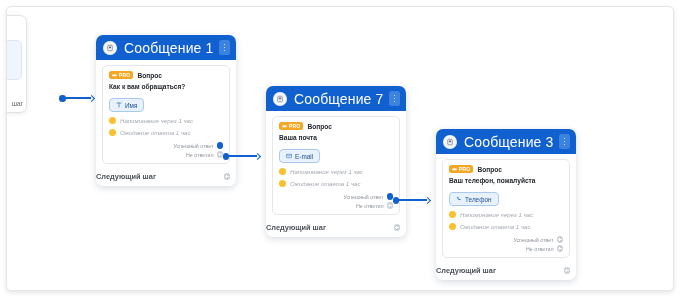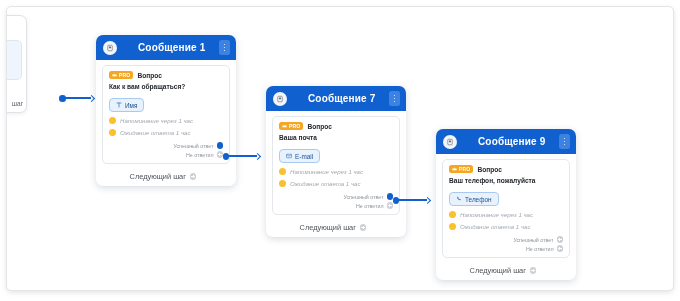--- a/index.html
+++ b/index.html
@@ -82,23 +82,23 @@
     height: 14px;
     border-radius: 50%;
     background: #f2f5f9;
     display: flex;
     align-items: center;
     justify-content: center;
     flex: none;
   }
   .hdr-title {
     color: #ffffff;
-    font-size: 10px;
-    font-weight: bold;
-    margin-left: 21px;
+    font-size: 14px;
+    font-weight: normal;
+    margin-left: 7px;
     letter-spacing: 0.15px;
     white-space: nowrap;
     flex: 1;
   }
   .hdr-menu {
     width: 11px;
     height: 15px;
     background: #3c82e0;
     border-radius: 2.5px;
     display: flex;
@@ -238,23 +238,24 @@
   .port-dot.plus::before {
     left: 1.4px; right: 1.4px; top: 2.8px; height: 0.9px;
   }
   .port-dot.plus::after {
     top: 1.4px; bottom: 1.4px; left: 2.8px; width: 0.9px;
   }
 
   .next-row {
     display: flex;
     align-items: center;
-    justify-content: center;
+    justify-content: space-between;
     gap: 4px;
     padding: 4px 6px 5px 0;
+    font-weight: bold;
   }
   .next-label {
     font-size: 7.4px;
     color: #4d535b;
     white-space: nowrap;
   }
 
   
   .conn {
     position: absolute;
@@ -414,21 +415,21 @@
   <div class="arrow-chev" style="left:418px; top:190.5px;"></div>
 
   <div class="card" id="card-3" style="left:429px; top:122px; width:140px;">
     <div class="card-header">
       <div class="hdr-avatar">
         <svg width="8" height="8" viewBox="0 0 16 16">
             <rect x="3.5" y="2.5" width="9" height="11" rx="1.5" fill="none" stroke="#6b7179" stroke-width="1.3"></rect>
             <rect x="5.8" y="5.2" width="4.4" height="3.4" rx="0.6" fill="#6b7179"></rect>
           </svg>
       </div>
-      <div class="hdr-title">Сообщение 9</div>
+      <div class="hdr-title">Сообщение 3</div>
       <div class="hdr-menu">
           <i></i>
           <i></i>
           <i></i>
         </div>
     </div>
     <div class="card-body">
       <div class="q-panel">
         <div class="pro-row">
           <div class="pro-badge">

